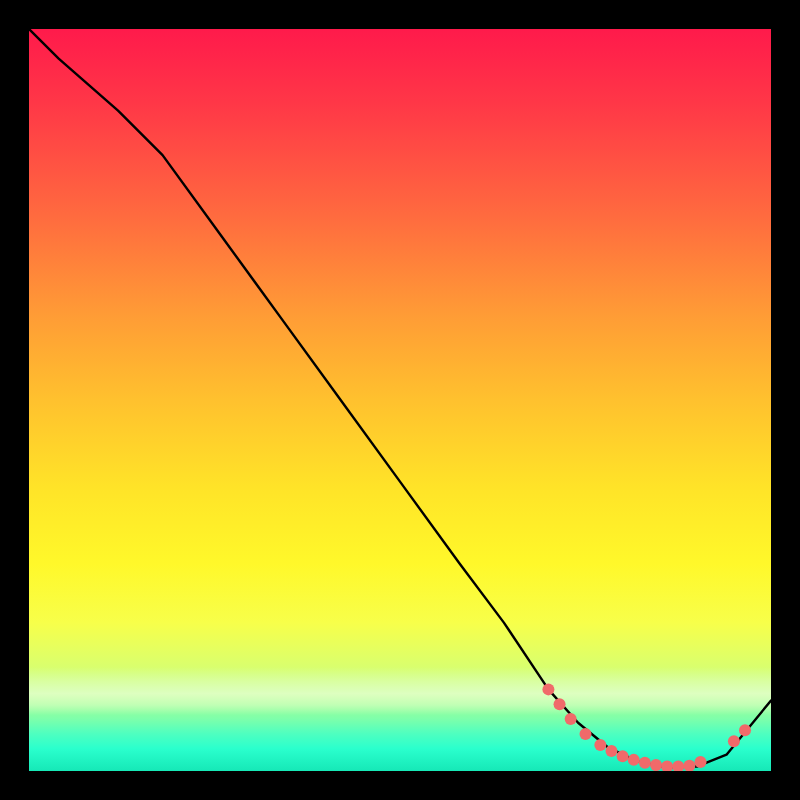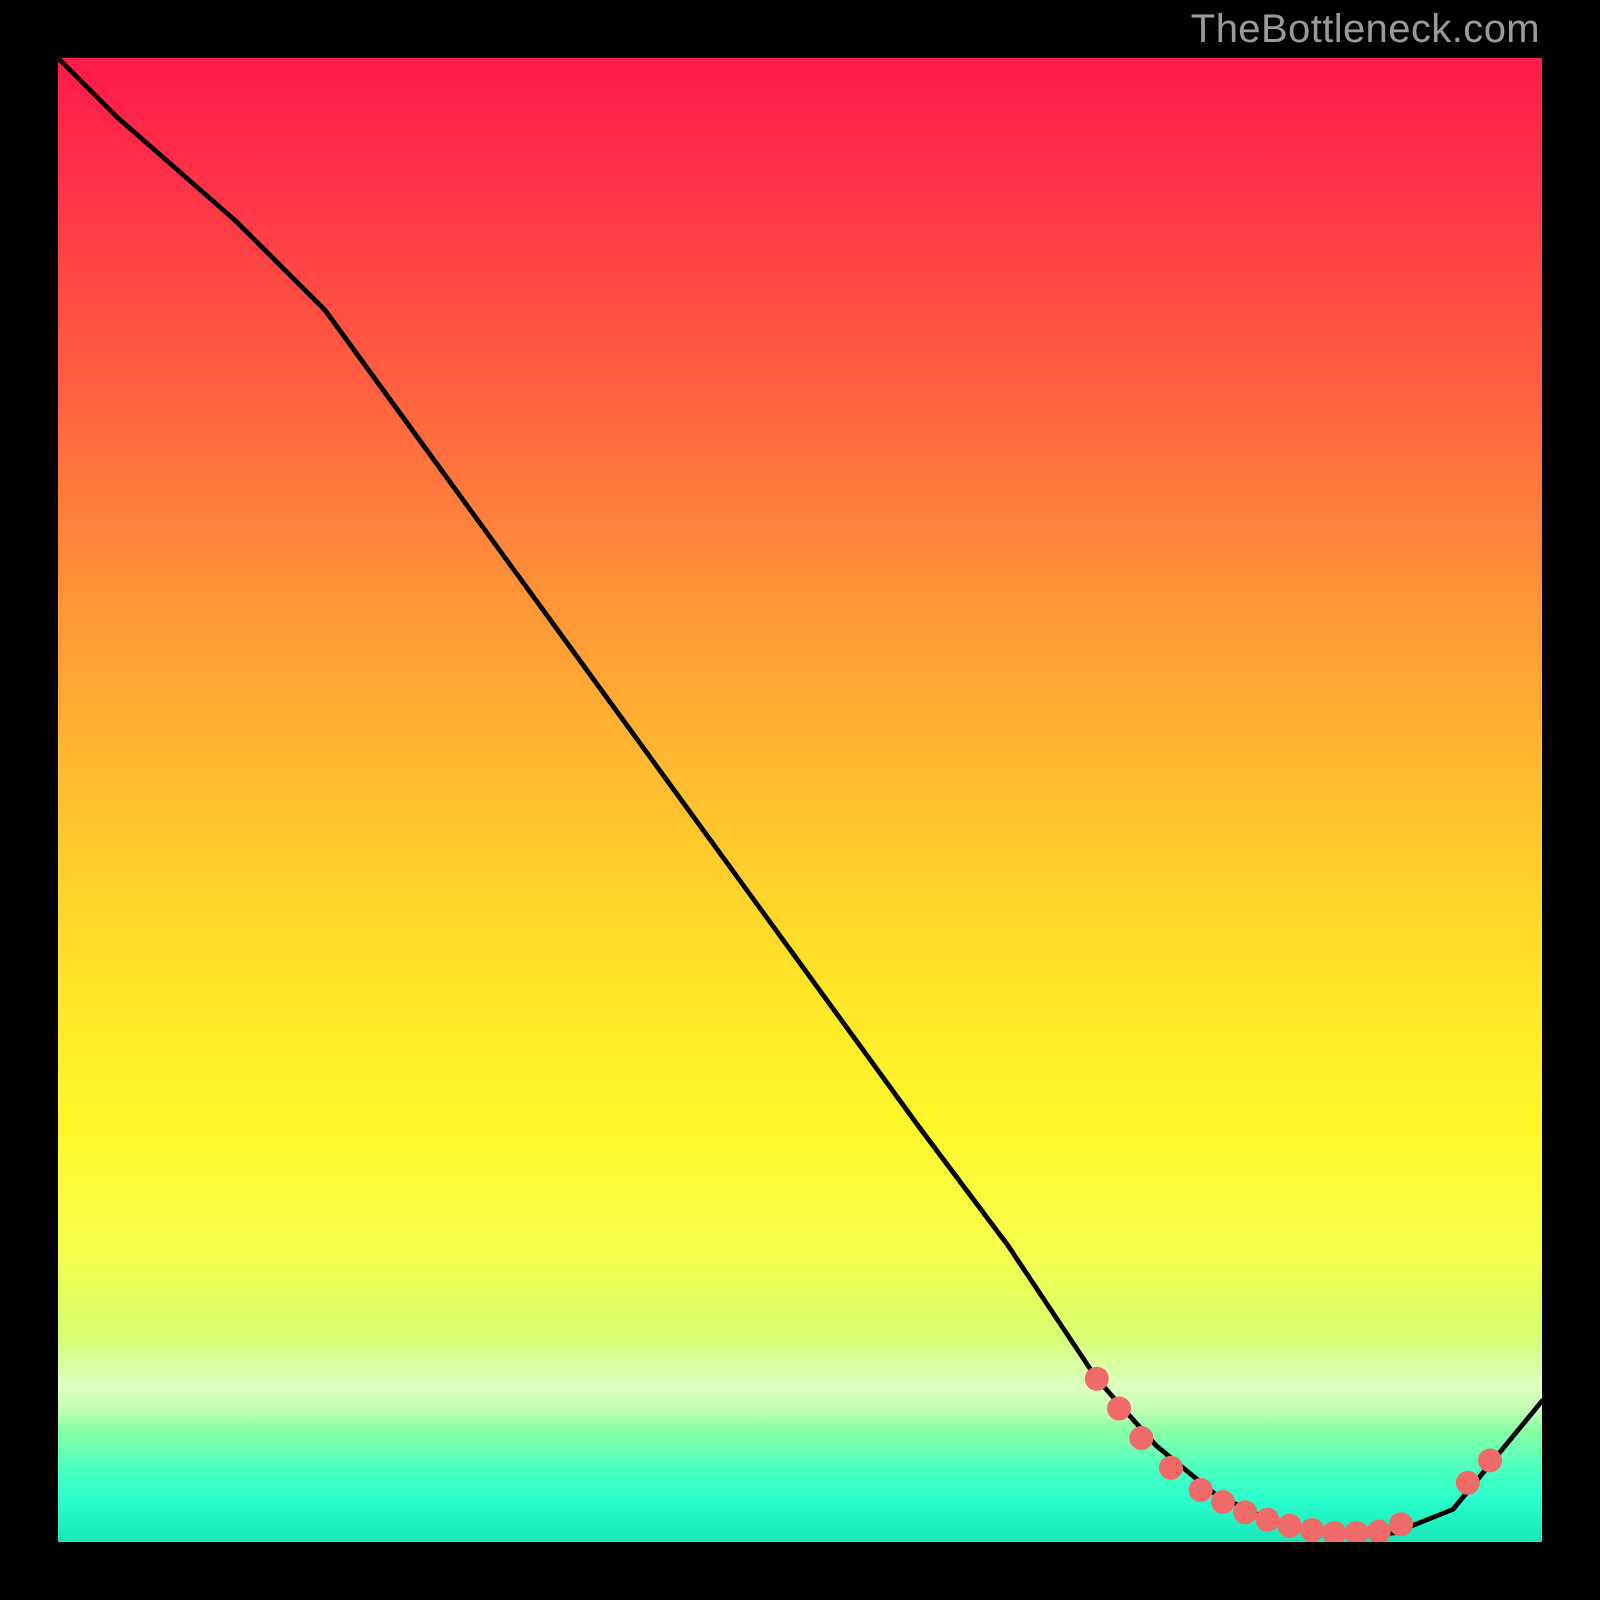--- a/index.html
+++ b/index.html
@@ -75,21 +75,20 @@
     font-size: 20px;
     letter-spacing: 0.2px;
     user-select: none;
   }
 </style>
 </head>
 <body>
 
 <div class="frame">
 
-  <div class="watermark">TheBottleneck.com</div>
 
   <div class="plot-area">
     <div class="pale-band"></div>
 
     <svg class="curve" viewBox="0 0 742 742" preserveAspectRatio="none">
       <path id="curve-path" fill="none" stroke="#000" stroke-width="2.4" stroke-linejoin="round" stroke-linecap="round" d="M0.00 0.00 L29.68 29.68 L59.36 55.65 L89.04 81.62 L133.56 126.14 L192.92 207.76 L252.28 289.38 L311.64 371.00 L371.00 452.62 L430.36 534.24 L474.88 593.60 L519.40 660.38 L549.08 693.77 L578.76 718.26 L608.44 732.35 L638.12 738.29 L667.80 737.55 L697.48 725.68 L742.00 671.51"></path>
       <g id="marker-group">
           <circle cx="519.40" cy="660.38" r="6" fill="#f06a6a"></circle>
           <circle cx="530.53" cy="675.22" r="6" fill="#f06a6a"></circle>
           <circle cx="541.66" cy="690.06" r="6" fill="#f06a6a"></circle>

